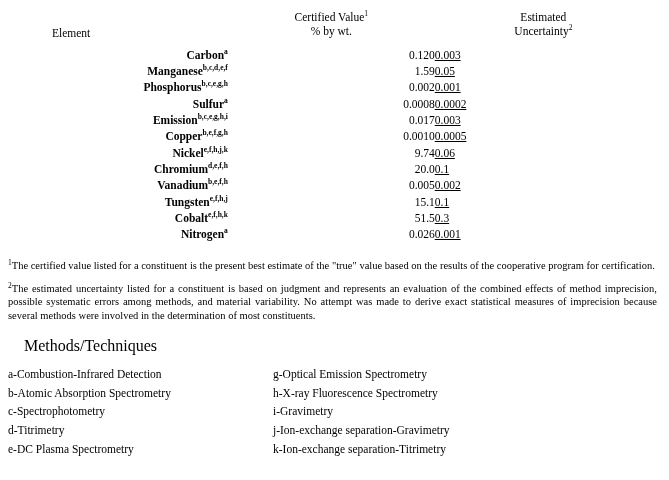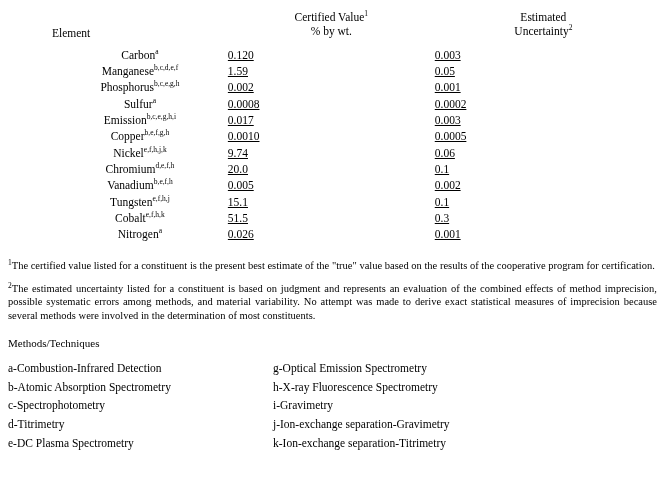--- a/index.html
+++ b/index.html
@@ -56,27 +56,27 @@
   th.col-eu {
     text-align: center;
     width: 210px;
   }
   table.data td {
     padding: 0;
     font-size: 11.5px;
     line-height: 1.42;
   }
   td.el {
-    text-align: center;
+    text-align: right;
     padding-left: 22px;
     white-space: nowrap;
+    font-weight: bold;
   }
   td.cv {
-    text-align: left;
-    text-decoration: underline;
+    text-align: right;
   }
   td.eu {
     text-align: left;
     text-decoration: underline;
   }
   sup {
     font-size: 7.5px;
     vertical-align: super;
     line-height: 0;
   }
@@ -98,22 +98,22 @@
     text-align: justify;
     margin-bottom: 9px;
   }
   .fn sup {
     font-size: 7.5px;
   }
 
   
   .methods-title {
     margin-top: 14px;
-    margin-left: 8px;
-    font-size: 11px;
+    margin-left: 24px;
+    font-size: 16px;
   }
   .methods {
     margin-top: 10px;
     margin-left: 8px;
     display: flex;
   }
   .methods-col {
     font-size: 11.5px;
     line-height: 1.62;
   }

